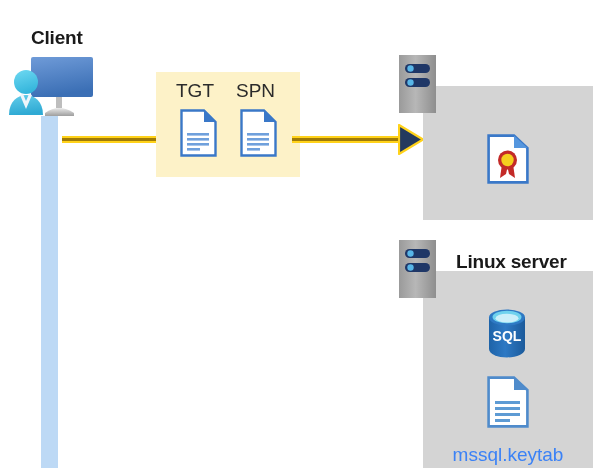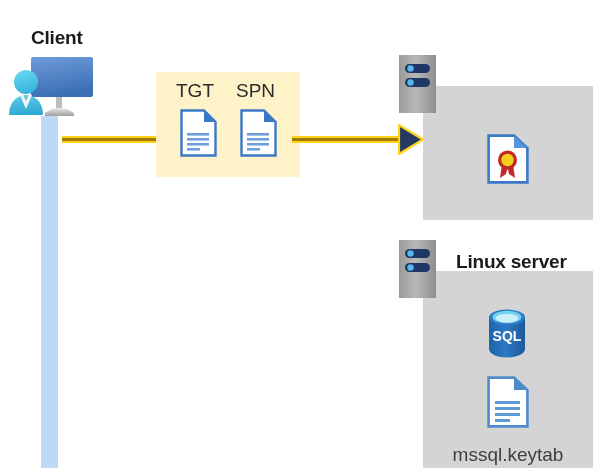--- a/index.html
+++ b/index.html
@@ -27,21 +27,21 @@
     font-size: 19px;
     line-height: 23px;
     letter-spacing: -0.2px;
   }
   .label-plain {
     color: #2b2b2b;
     font-size: 19px;
     line-height: 22px;
   }
   .doc-caption {
-    color: #404040;
+    color: #3b82f6;
     font-size: 19px;
     line-height: 22px;
     text-align: center;
   }
 
   
   #lifeline {
     left: 41px;
     top: 92px;
     width: 17px;

